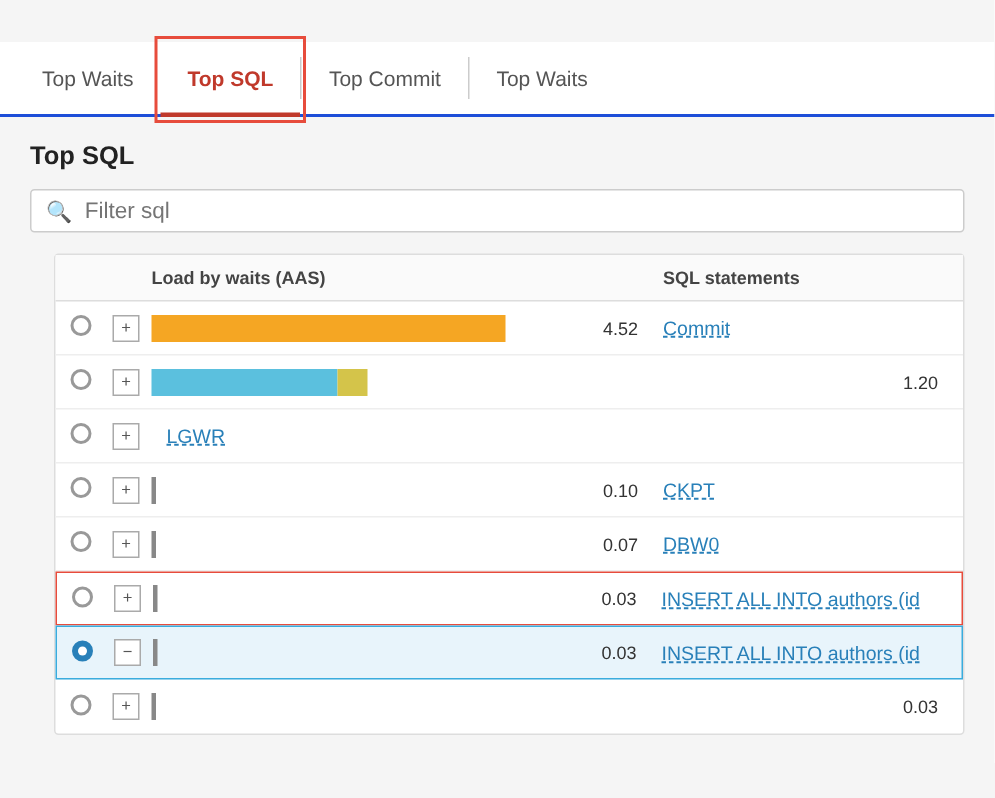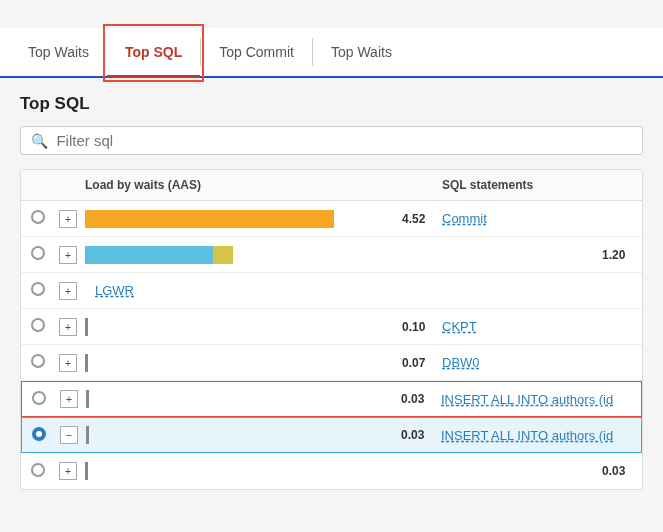--- a/index.html
+++ b/index.html
@@ -82,20 +82,21 @@
       width: 100%;
       font-size: 15px;
       color: #999;
       background: transparent;
     }
 
     .table-container {
       background: #fff;
       border: 1px solid #ddd;
       border-radius: 3px;
+      margin-left: 16px;
     }
 
     .table-header {
       display: flex;
       align-items: center;
       padding: 8px 10px;
       border-bottom: 1px solid #ddd;
       background: #fafafa;
     }
 
@@ -171,21 +172,20 @@
       color: #555;
       flex-shrink: 0;
       background: #fff;
     }
 
     .bar-container {
       display: flex;
       align-items: center;
       gap: 6px;
       flex: 1;
-      font-weight: bold;
     }
 
     .bar-track {
       flex: 1;
       height: 18px;
       display: flex;
       align-items: center;
       position: relative;
     }
 

